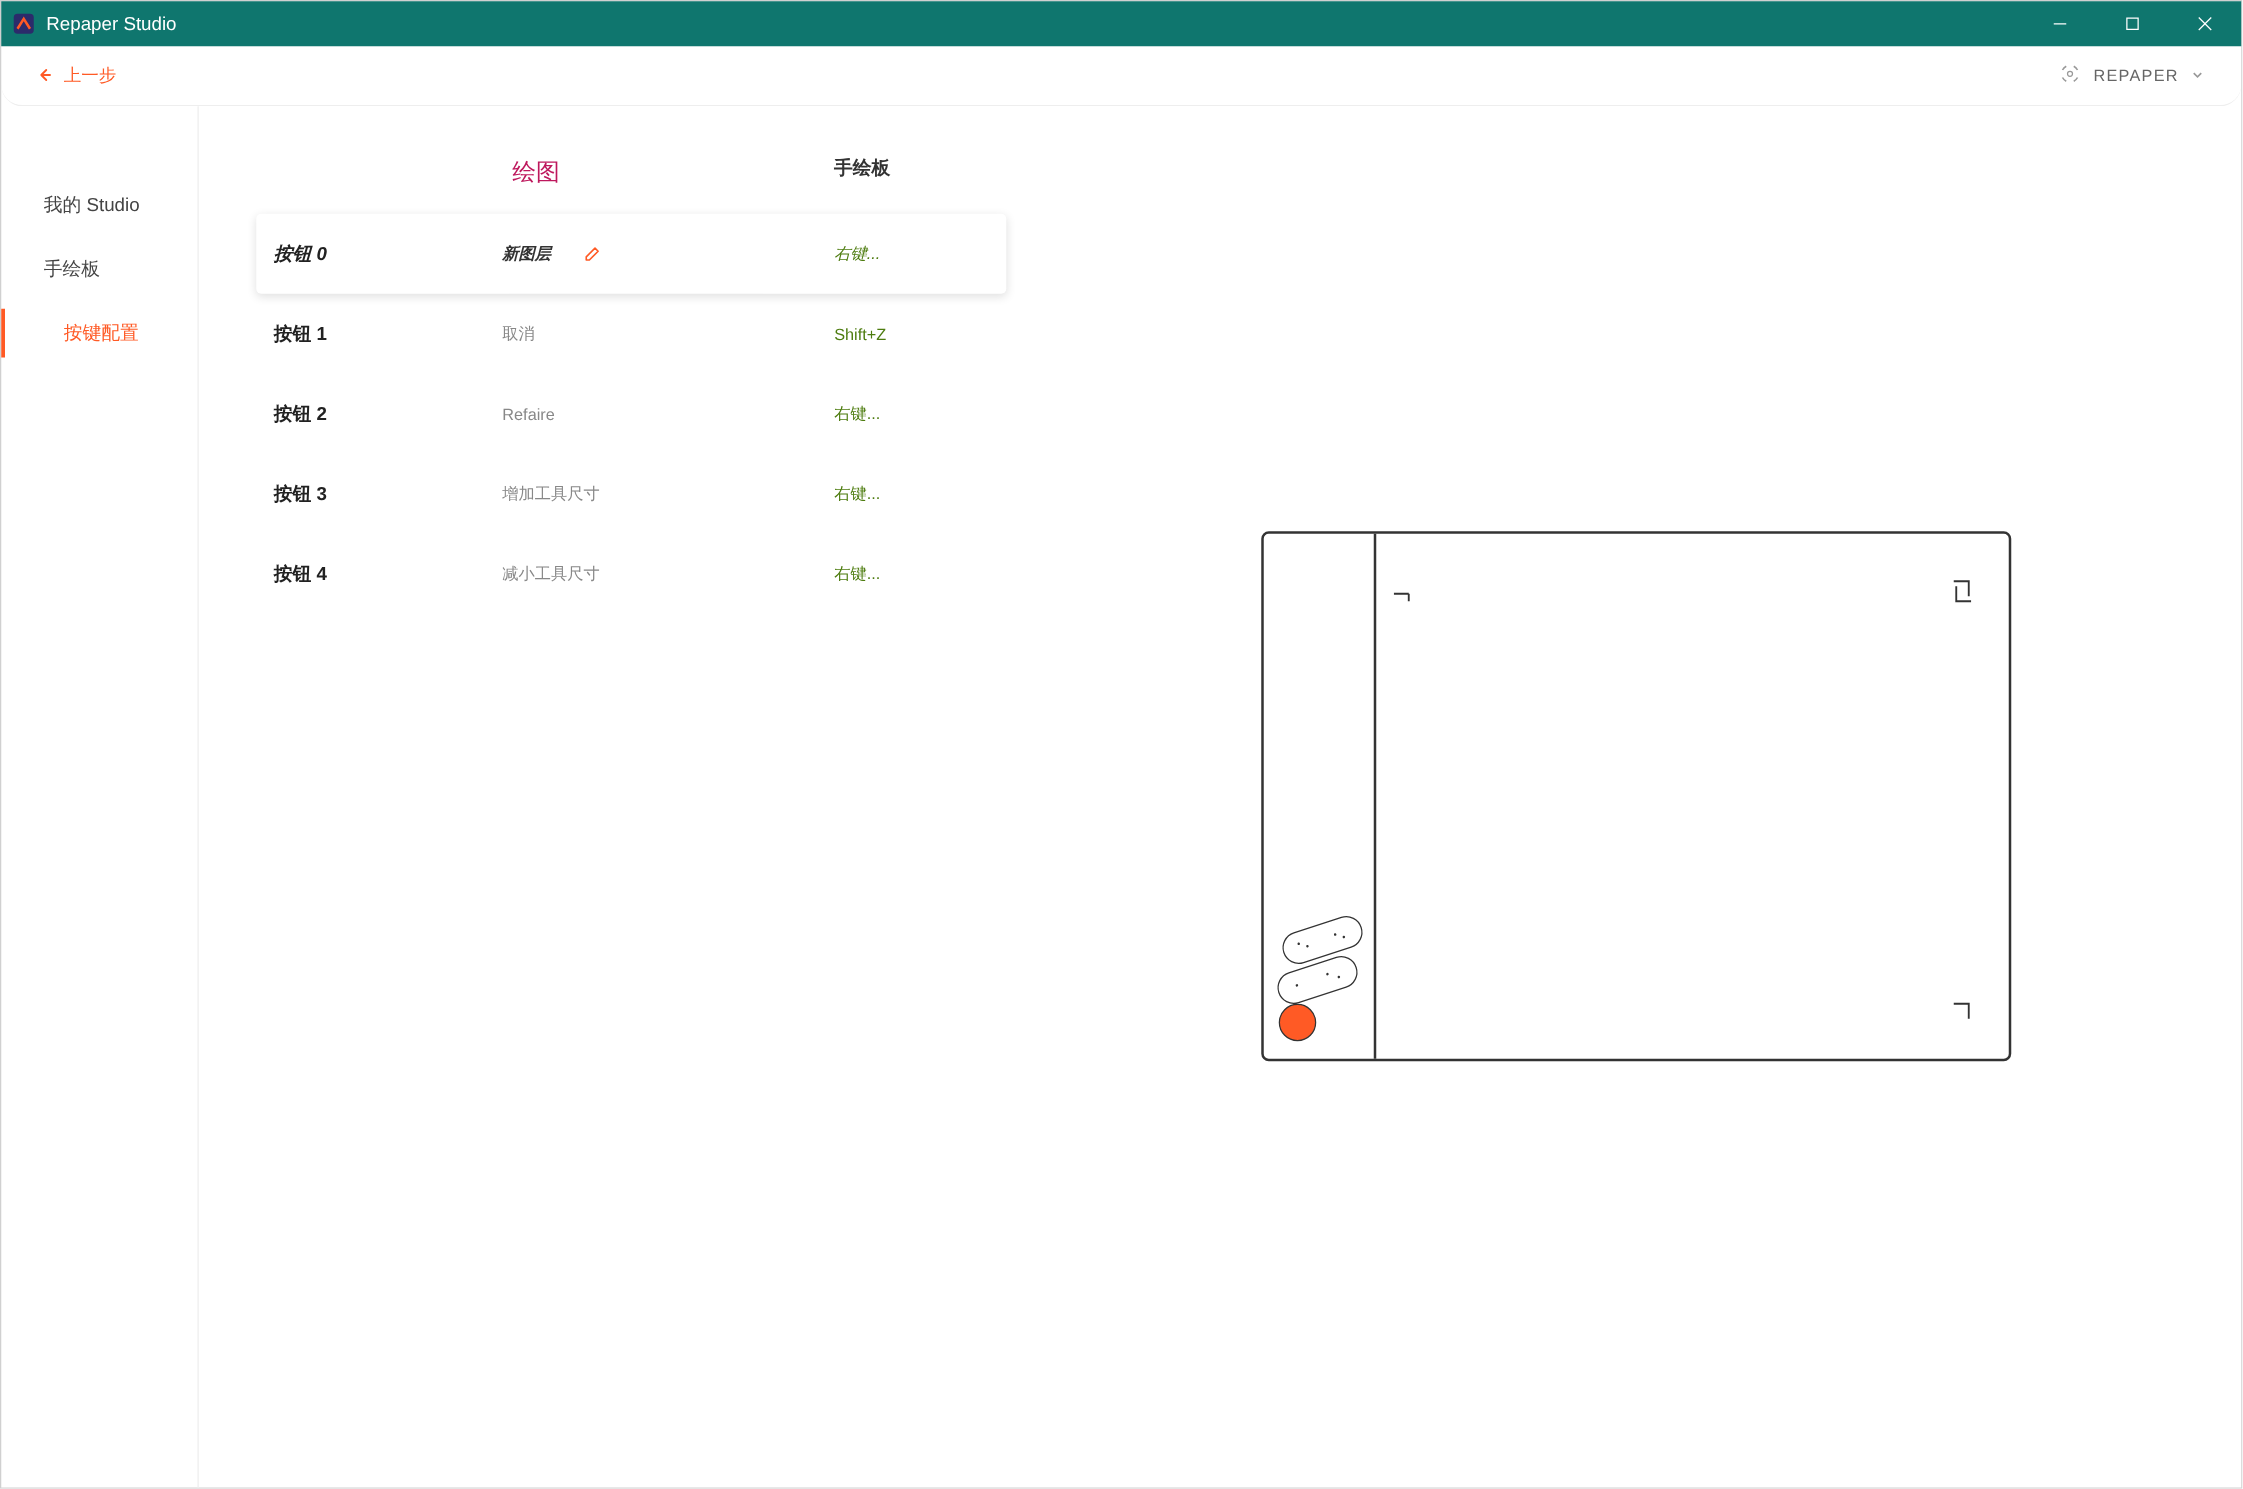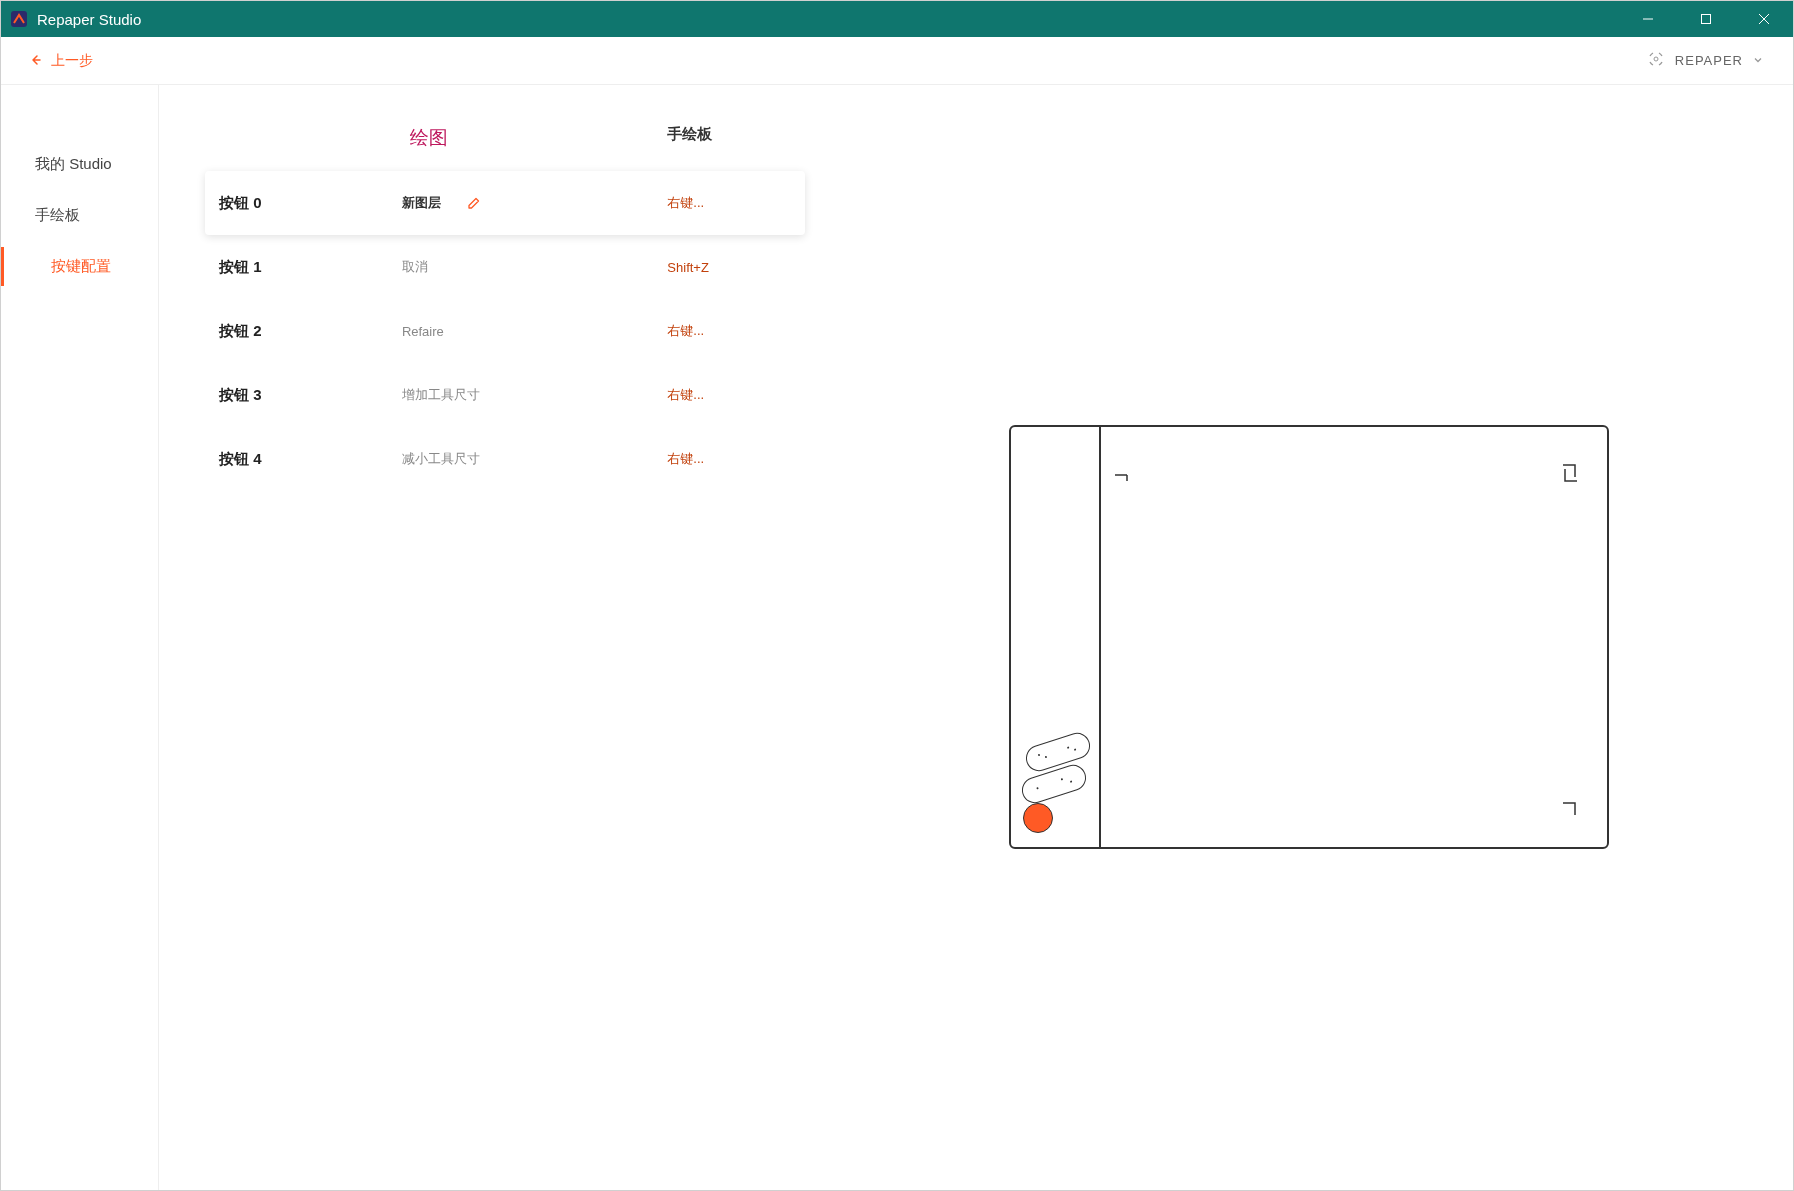--- a/index.html
+++ b/index.html
@@ -6,44 +6,44 @@
   body { font-family: "Segoe UI", "Microsoft YaHei", sans-serif; font-size: 13px; color: #333; background: #fff; overflow: hidden; }
   .window { width: 1794px; height: 1191px; display: flex; flex-direction: column; border: 1px solid #d0d0d0; }
   
   .titlebar { height: 36px; background: #0f766e; color: #fff; display: flex; align-items: center; }
   .titlebar-icon { width: 20px; height: 20px; margin: 0 8px 0 8px; display:flex; align-items:center; justify-content:center;}
   .titlebar-title { font-size: 15px; flex: 0 0 auto; }
   .titlebar-spacer { flex: 1; }
   .win-btn { width: 58px; height: 36px; display:flex; align-items:center; justify-content:center; cursor:pointer;}
   .win-btn svg { stroke:#fff; }
   
-  .toolbar { height: 48px; border-bottom: 1px solid #eee; display:flex; align-items:center; padding: 0 30px 0 28px; }
+  .toolbar { height: 48px; border-bottom: 1px solid #eee; display:flex; align-items:center; padding: 0 30px 0 28px; border-radius: 17px; }
   .back-btn { display:flex; align-items:center; gap:10px; color:#ff5a25; cursor:pointer; font-size:14px; }
   .toolbar-spacer { flex:1; }
   .device-sel { display:flex; align-items:center; gap:10px; color:#777; cursor:pointer; font-size:13px; letter-spacing:1px; }
   .device-sel .label { color:#666; }
   
   .main { flex:1; display:flex; }
   .sidebar { width: 158px; border-right: 1px solid #eee; padding-top: 60px; }
   .side-item { padding: 10px 0 10px 34px; font-size: 15px; color:#444; cursor:pointer; margin-bottom: 12px;}
   .side-item.active { color:#ff5a25; border-left: 3px solid #ff5a25; padding-left:47px; }
   .content { flex:1; display:flex; }
   .left-pane { width: 680px; padding: 40px 0 0 60px; }
   .right-pane { flex:1; position:relative; }
   
   .headers { display:flex; padding: 0 0 20px 0; }
   .col-btn { width: 200px; }
   .col-draw { width: 270px; font-size:19px; font-weight:400; color:#be185d;}
   .col-tab { width: 180px; font-size:15px; font-weight:600; color:#333;}
   .row { display:flex; align-items:center; height: 64px; border-radius:4px; padding-left:14px; margin-left:-14px; width:600px; cursor:pointer;}
-  .row.selected { box-shadow: 0 2px 8px rgba(0,0,0,0.12); background:#fff; }
+  .row.selected { box-shadow: 0 2px 8px rgba(0,0,0,0.12); background:#fff;font-style:italic; }
   .row .cell-btn { width: 186px; font-size:15px; font-weight:700; color:#222;}
   .row .cell-draw { width: 270px; font-size:13px; color:#888; display:flex; align-items:center; gap:22px;}
   .row.selected .cell-draw { color:#333; font-weight:600;}
-  .row .cell-tab { width: 140px; font-size:13px; color:#c2410c;}
+  .row .cell-tab { width: 140px; font-size:13px; color:#4d7c0f;}
   .edit-icon { width:22px; height:22px; display:flex; align-items:center; justify-content:center; }
   
   .tablet { position:absolute; left:170px; top:340px; width:600px; height:424px; border:2px solid #333; border-radius:6px; background:#fff;}
   .tablet-inner-sep { position:absolute; left:88px; top:0; bottom:0; width:2px; background:#333;}
   .corner { position:absolute; stroke:#333; }
   .buttons-area { position:absolute; left:8px; bottom:14px; width:72px; }
   .pill { width:66px; height:26px; border:1.5px solid #333; border-radius:13px; margin-bottom:6px; background:#fff; position:relative;}
   .pill.rot { transform: rotate(-18deg); transform-origin: center;}
   .dot-small{ position:absolute; width:2px; height:2px; background:#333; border-radius:50%;}
   .circle-btn { width:30px; height:30px; border-radius:50%; background:#ff5a25; border:1.5px solid #333; margin-top:6px; margin-left:4px;}

